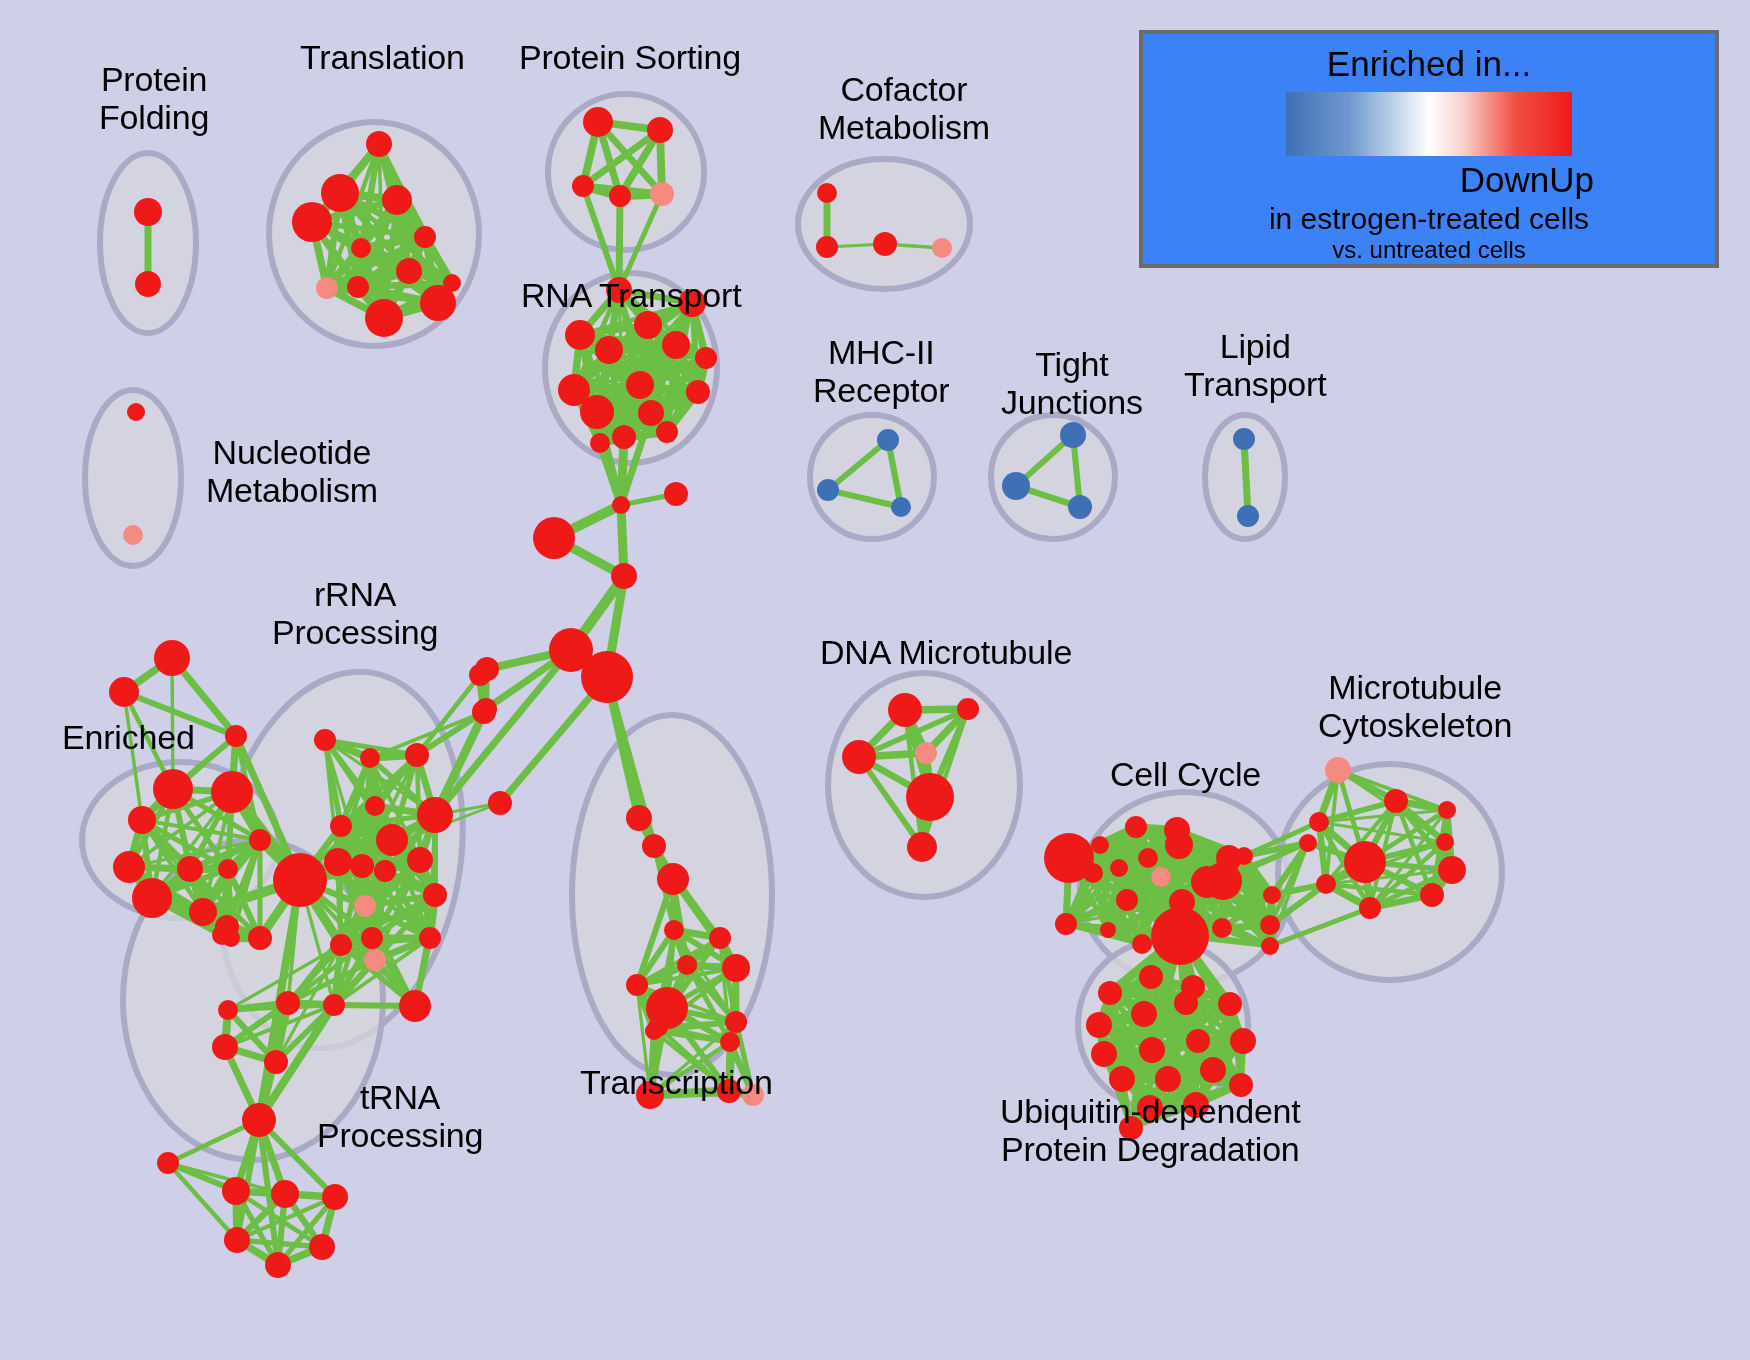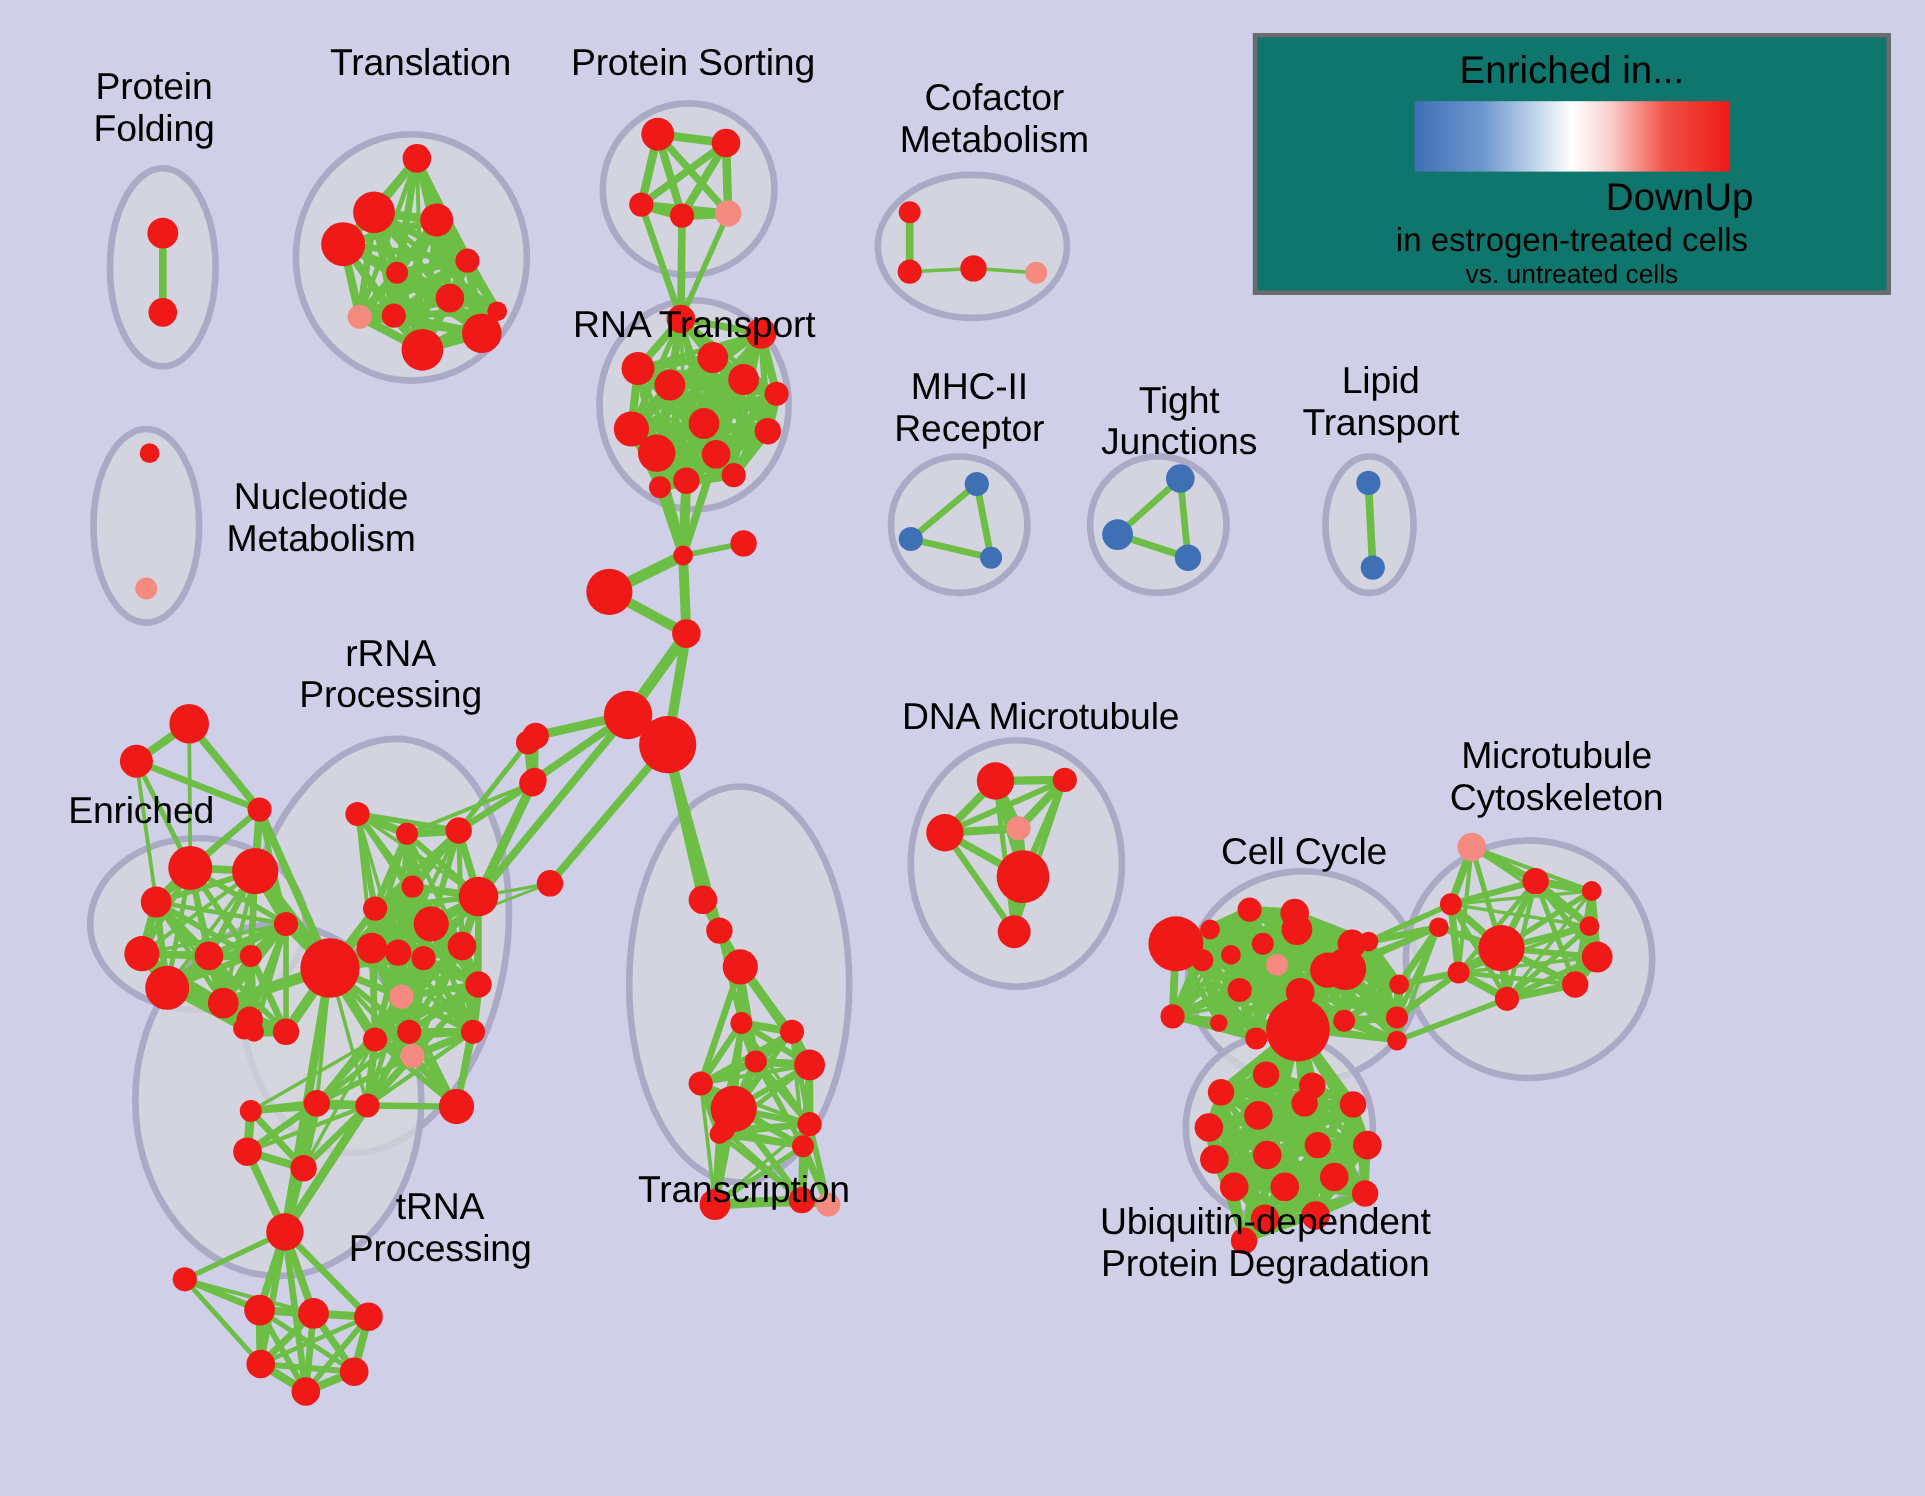--- a/index.html
+++ b/index.html
@@ -20,21 +20,21 @@
     text-align:center;
     white-space:pre;
     letter-spacing:-0.2px;
   }
   #legend{
     position:absolute;
     left:1139px;top:30px;
     width:580px;height:238px;
     box-sizing:border-box;
     border:4px solid #6b6b6b;
-    background:#0f766e;
+    background:#3b82f6;
     display:flex;flex-direction:column;align-items:center;
     padding-top:10px;
   }
   #legend .title{font-size:35px;color:#000;}
   #legend .bar{
     width:286px;height:67px;margin-top:8px;
     background:linear-gradient(to right,#3f6fb5 0%,#6f98cf 22%,#bdd4e9 38%,#ffffff 50%,#f8d0cc 62%,#f05045 80%,#ef1a17 100%);
   }
   #legend .ends{
     width:330px;display:flex;justify-content:flex-end;
@@ -1347,21 +1347,21 @@
         <circle cx="1168" cy="1079" r="13" fill="#ef1a17"></circle>
         <circle cx="1213" cy="1070" r="13" fill="#ef1a17"></circle>
         <circle cx="1150" cy="1108" r="13" fill="#ef1a17"></circle>
         <circle cx="1196" cy="1105" r="13" fill="#ef1a17"></circle>
         <circle cx="1241" cy="1085" r="12" fill="#ef1a17"></circle>
         <circle cx="1131" cy="1128" r="12" fill="#ef1a17"></circle>
       </g>
     </svg>
 
   <div id="labels">
-      <div class="lbl" style="left: 85px; top: 60px;">Protein
+      <div class="lbl" style="left: 99px; top: 60px;">Protein
 Folding</div>
       <div class="lbl" style="left: 300px; top: 38px;">Translation</div>
       <div class="lbl" style="left: 519px; top: 38px;">Protein Sorting</div>
       <div class="lbl" style="left: 521px; top: 228px; margin-top: 48px;">RNA Transport</div>
       <div class="lbl" style="left: 818px; top: 70px;">Cofactor
 Metabolism</div>
       <div class="lbl" style="left: 206px; top: 433px;">Nucleotide
 Metabolism</div>
       <div class="lbl" style="left: 813px; top: 333px;">MHC-II
 Receptor</div>

